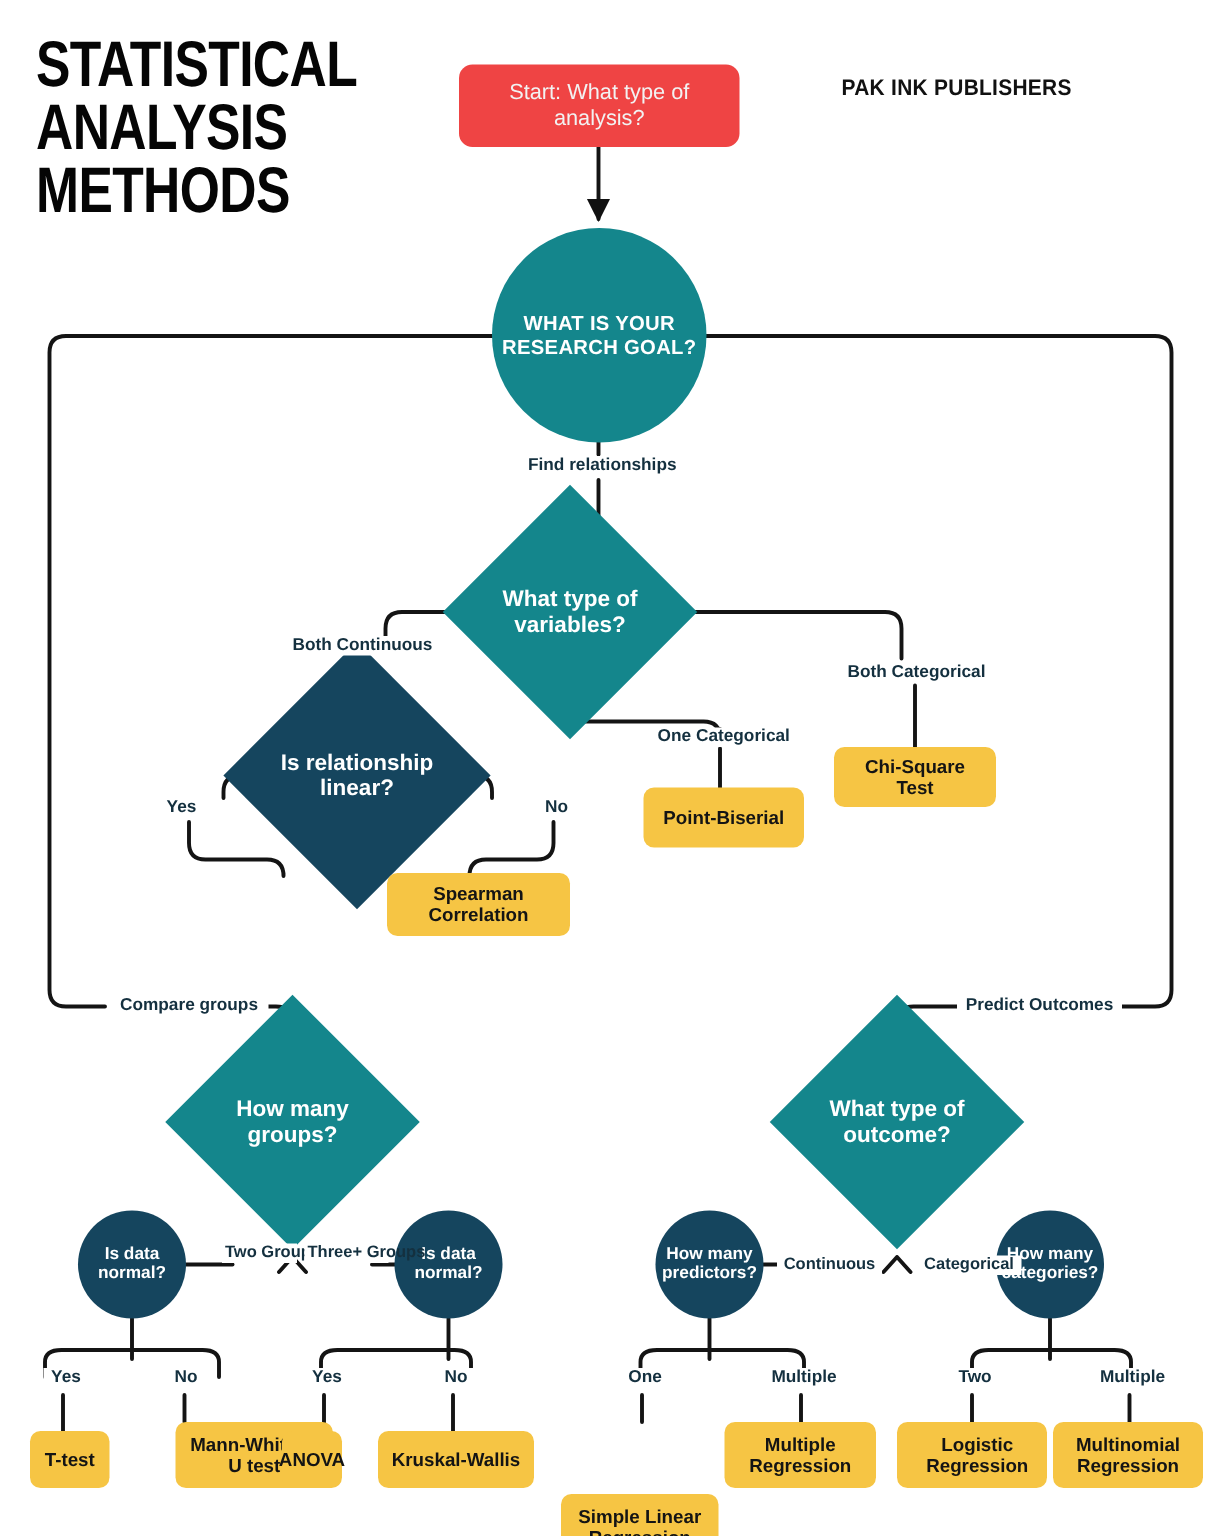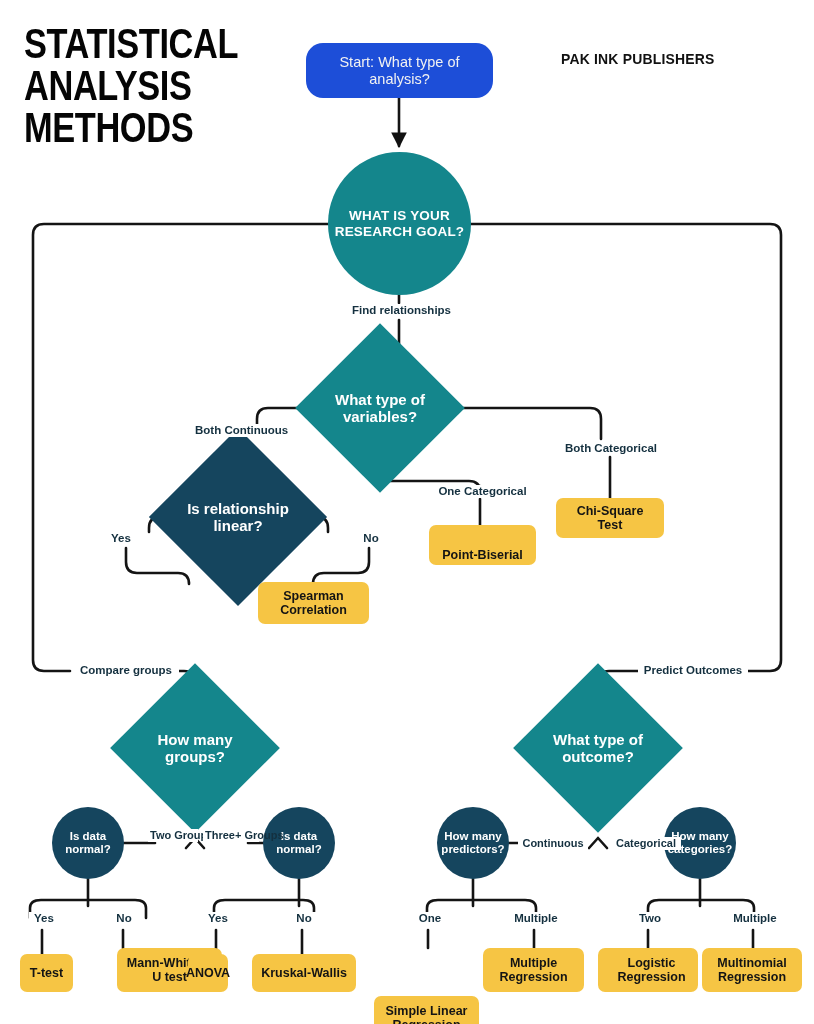--- a/index.html
+++ b/index.html
@@ -29,21 +29,21 @@
   .brand{
     position:absolute;left:561px;top:50px;
     font-family:"Liberation Sans", sans-serif;
     font-weight:bold;font-size:15px;letter-spacing:0.2px;color:#111;
     transform:scaleX(0.93);transform-origin:left top;
   }
 
   
   .startbox{
     left:306px;top:43px;width:187px;height:55px;
-    background:#1d4ed8;border-radius:17px;
+    background:#ef4444;border-radius:9px;
     color:#f2f2f2;font-size:14.5px;padding:4px 10px;
   }
 
   
   .circle-main{
     left:328px;top:152px;width:143px;height:143px;border-radius:50%;
     background:#14868c;color:#ffffff;font-weight:bold;font-size:13.5px;
     letter-spacing:0.2px;
   }
 
@@ -72,22 +72,22 @@
   .c-norm2{left:263px;top:807px;}
   .c-pred {left:437px;top:807px;}
   .c-cats {left:664px;top:807px;}
 
   
   .ybox{
     background:#f6c544;border-radius:7px;color:#141414;
     font-weight:bold;font-size:12.5px;padding:3px 7px;
   }
   .y-pearson  {left:135px;top:582px;width:107px;height:42px;}
-  .y-spearman {left:258px;top:582px;width:111px;height:42px;}
-  .y-pbiserial{left:429px;top:525px;width:107px;height:40px;align-items:flex-end;}
+  .y-spearman {left:258px;top:582px;width:122px;height:42px;}
+  .y-pbiserial{left:429px;top:525px;width:107px;height:40px;}
   .y-chisq    {left:556px;top:498px;width:108px;height:40px;}
 
   .y-ttest  {left:20px; top:954px;width:53px; height:38px;}
   .y-mwu    {left:77px; top:948px;width:105px;height:44px;margin-left:40px;}
   .y-anova  {left:188px;top:954px;width:40px; height:38px;}
   .y-kw     {left:252px;top:954px;width:104px;height:38px;}
   .y-slr    {left:374px;top:948px;width:105px;height:44px;margin-top:48px;}
   .y-mr     {left:483px;top:948px;width:101px;height:44px;}
   .y-logreg {left:598px;top:948px;width:100px;height:44px;padding-left:14px;}
   .y-multi  {left:702px;top:948px;width:100px;height:44px;}

